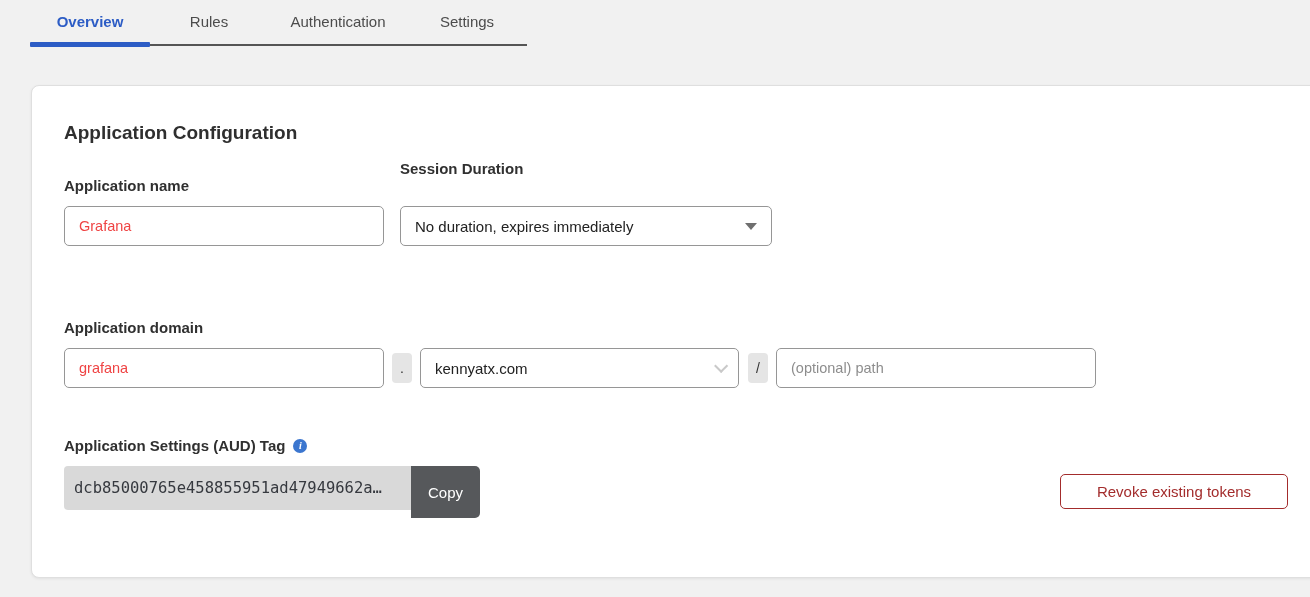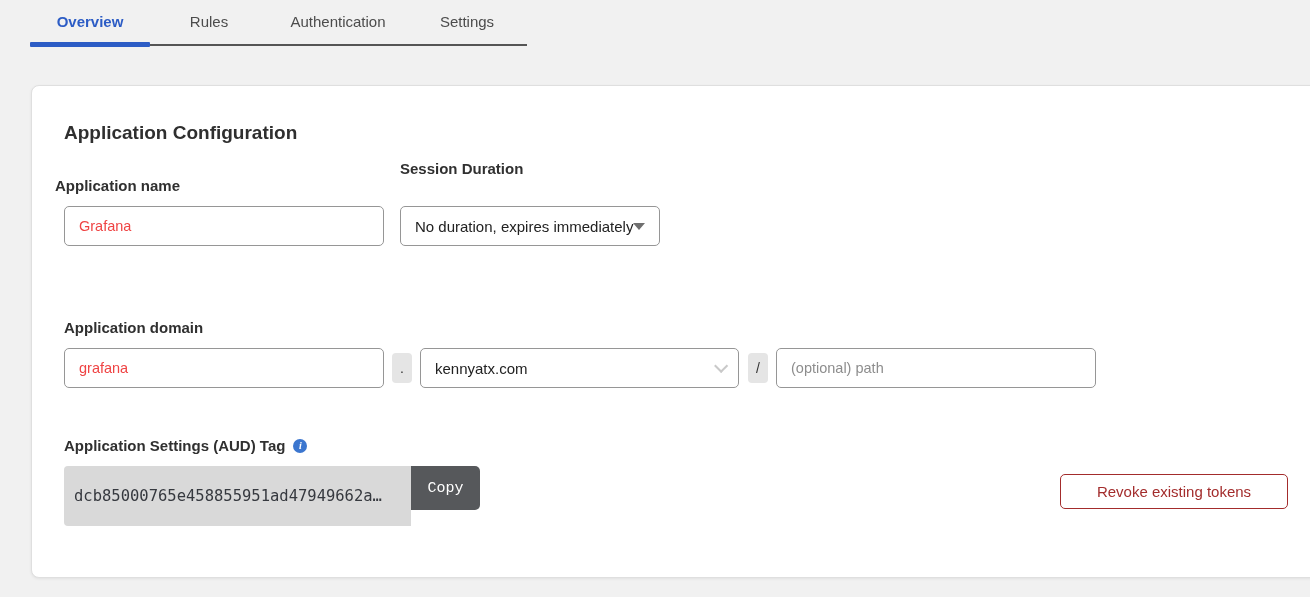--- a/index.html
+++ b/index.html
@@ -58,21 +58,21 @@
     font-weight: bold;
     color: #2f2f2f;
   }
   .lbl {
     position: absolute;
     font-size: 15px;
     font-weight: bold;
     color: #303030;
     white-space: nowrap;
   }
-  .lbl-appname { left: 23px;  top: 91px; }
+  .lbl-appname { left: 32px;  top: 91px; }
   .lbl-session { left: 368px; top: 74px; }
   .lbl-domain  { left: 32px;  top: 233px; }
   .lbl-aud     { left: 32px;  top: 351px; display: flex; align-items: center; gap: 8px; }
 
   .txt {
     position: absolute;
     height: 40px;
     border: 1px solid #969696;
     border-radius: 5px;
     background: #ffffff;
@@ -95,21 +95,21 @@
     background: #ffffff;
     display: flex;
     align-items: center;
     justify-content: space-between;
     padding: 0 14px;
     font-size: 15px;
     color: #222222;
     cursor: pointer;
     white-space: nowrap;
   }
-  .sel-session { left: 368px; top: 120px; width: 260px; }
+  .sel-session { left: 368px; top: 120px; width: 372px; }
   .sel-domain  { left: 388px; top: 262px; width: 319px; text-align: right; }
   .caret-triangle {
     width: 0; height: 0;
     border-left: 6px solid transparent;
     border-right: 6px solid transparent;
     border-top: 7px solid #6f6f6f;
   }
   .caret-chevron {
     width: 10px; height: 10px;
     border-right: 2px solid #c9c9c9;
@@ -143,41 +143,41 @@
     display: inline-flex;
     align-items: center;
     justify-content: center;
     cursor: pointer;
     font-family: "Liberation Serif", serif;
   }
 
   .aud-box {
     position: absolute;
     left: 32px; top: 380px;
-    width: 347px; height: 60px;
+    width: 347px; height: 44px;
     background: #d9d9d9;
     border-radius: 4px 0 0 4px;
     display: flex;
     align-items: center;
     padding: 0 10px;
     font-family: "DejaVu Sans Mono", "Liberation Mono", monospace;
     font-size: 15.5px;
     color: #36393f;
     white-space: nowrap;
     overflow: hidden;
   }
   .copy-btn {
     position: absolute;
     left: 379px; top: 380px;
-    width: 69px; height: 44px;
+    width: 69px; height: 52px;
     background: #56585b;
     color: #ffffff;
     border: none;
     border-radius: 0 5px 5px 0;
-    font-family: Liberation Mono, monospace;
+    font-family: Liberation Sans, sans-serif;
     font-size: 15px;
     cursor: pointer;
   }
   .revoke-btn {
     position: absolute;
     left: 1028px; top: 388px;
     width: 228px; height: 35px;
     background: #ffffff;
     border: 1px solid #a32c2c;
     border-radius: 5px;

